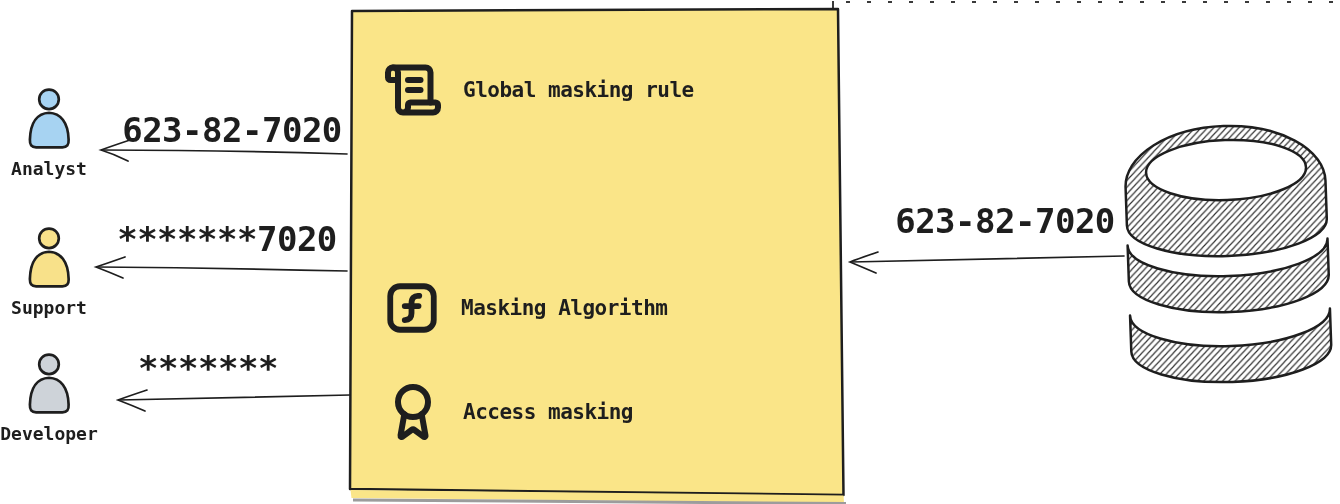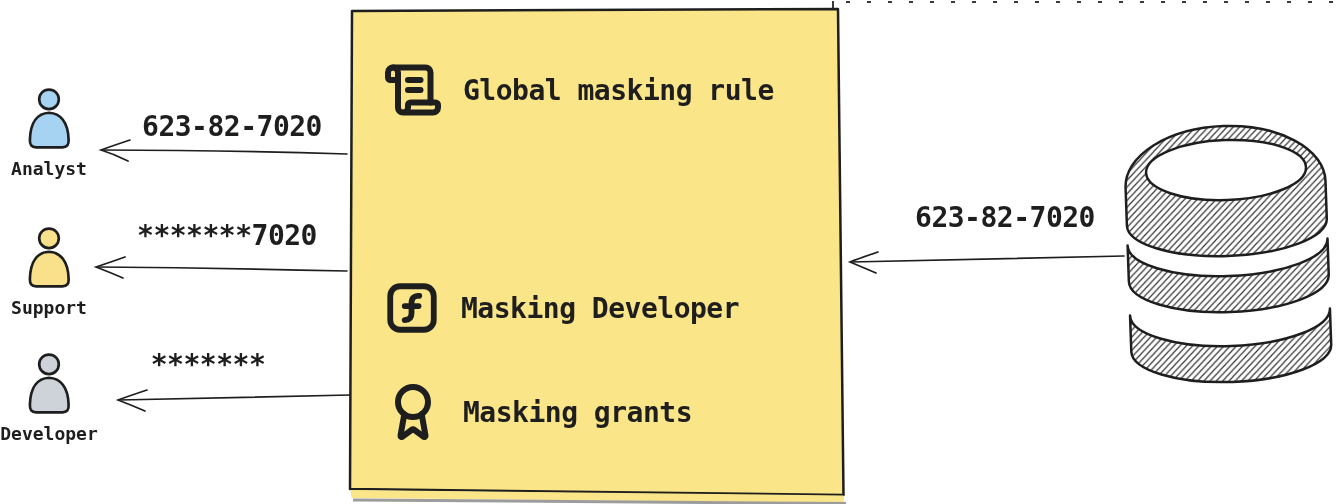--- a/index.html
+++ b/index.html
@@ -7,25 +7,25 @@
     position:relative;width:1340px;height:504px;background:#ffffff;
     font-family:"DejaVu Sans Mono","Liberation Mono",monospace;color:#1e1e1e;
     overflow:hidden;
   }
   .base{position:absolute;left:0;top:0;}
   .user{position:absolute;width:110px;text-align:center;}
   .user svg{width:54px;height:64px;display:block;margin:0 auto;}
   .user-label{font-size:18px;font-weight:bold;margin-top:6px;white-space:nowrap;}
   .arrow-label{
     position:absolute;transform:translateX(-50%);
-    font-size:28px;font-weight:bold;white-space:nowrap;letter-spacing:-0.5px;
+    font-size:34px;font-weight:bold;white-space:nowrap;letter-spacing:-0.5px;
   }
   .box-row{position:absolute;left:383px;display:flex;align-items:center;height:64px;gap:20px;}
   .box-row svg{flex:0 0 auto;display:block;}
-  .box-label{font-size:28px;font-weight:600;white-space:nowrap;letter-spacing:-0.5px;}
+  .box-label{font-size:21px;font-weight:600;white-space:nowrap;letter-spacing:-0.5px;}
 </style>
 </head>
 <body>
 
 <div class="canvas">
 
   <svg class="base" width="1340" height="504" viewBox="0 0 1340 504">
     <defs>
       <pattern id="hatch" patternUnits="userSpaceOnUse" width="6.5" height="6.5">
         <path d="M-1.6 1.6 L1.6 -1.6 M-1.6 8.1 L8.1 -1.6 M4.9 8.1 L8.1 4.9" stroke="#2f2f2f" stroke-width="1.15" fill="none"></path>
@@ -108,24 +108,24 @@
     <span class="box-label">Global masking rule</span>
   </div>
 
 
   <div class="box-row" style="top:276px">
     <svg width="58" height="58" viewBox="0 0 24 24" fill="none" stroke="#1e1e1e" stroke-width="2.4" stroke-linecap="round" stroke-linejoin="round">
       <rect width="18" height="18" x="3" y="3" rx="4"></rect>
       <path d="M9 17c2 0 2.8-1 2.8-2.8V10c0-2 1-3.3 3.2-3"></path>
       <path d="M9 11.2h5.7"></path>
     </svg>
-    <span class="box-label">Masking Developer</span>
+    <span class="box-label">Masking Algorithm</span>
   </div>
 
   <div class="box-row" style="top:378px;height:68px">
     <svg width="60" height="66" viewBox="0 0 24 24" fill="none" stroke="#1e1e1e" stroke-width="2.4" stroke-linecap="round" stroke-linejoin="round">
       <circle cx="12" cy="8" r="6"></circle>
       <path d="m15.477 12.89 1.515 8.526a.5.5 0 0 1-.81.47l-3.58-2.687a1 1 0 0 0-1.197 0l-3.586 2.686a.5.5 0 0 1-.81-.469l1.514-8.526"></path>
     </svg>
-    <span class="box-label">Masking grants</span>
+    <span class="box-label">Access masking</span>
   </div>
 
 </div>
 
 </body></html>

